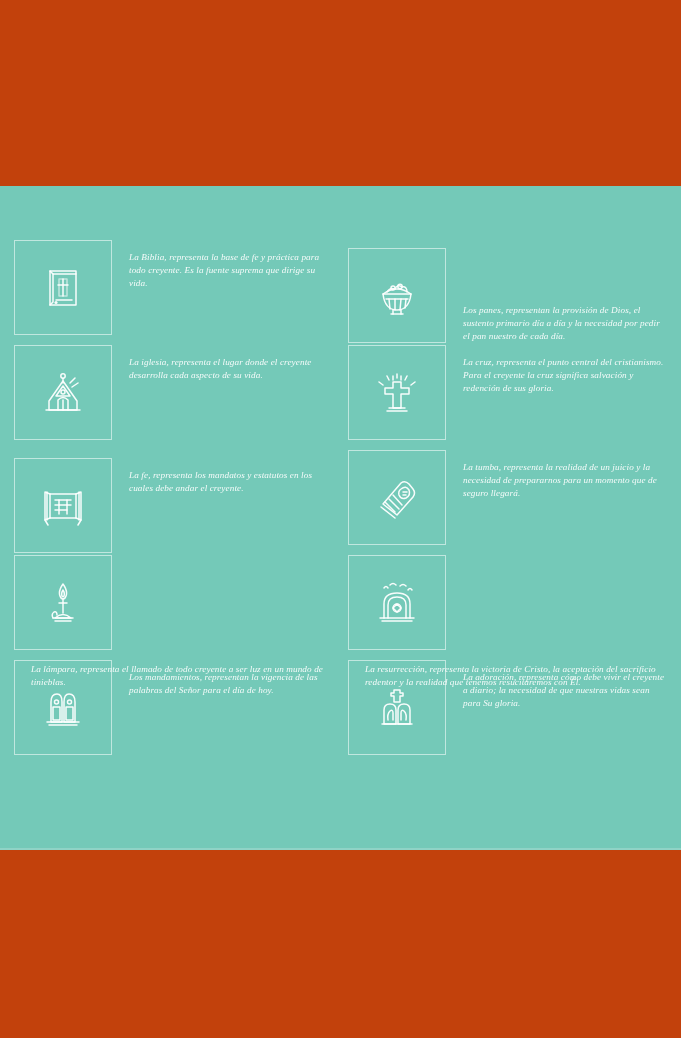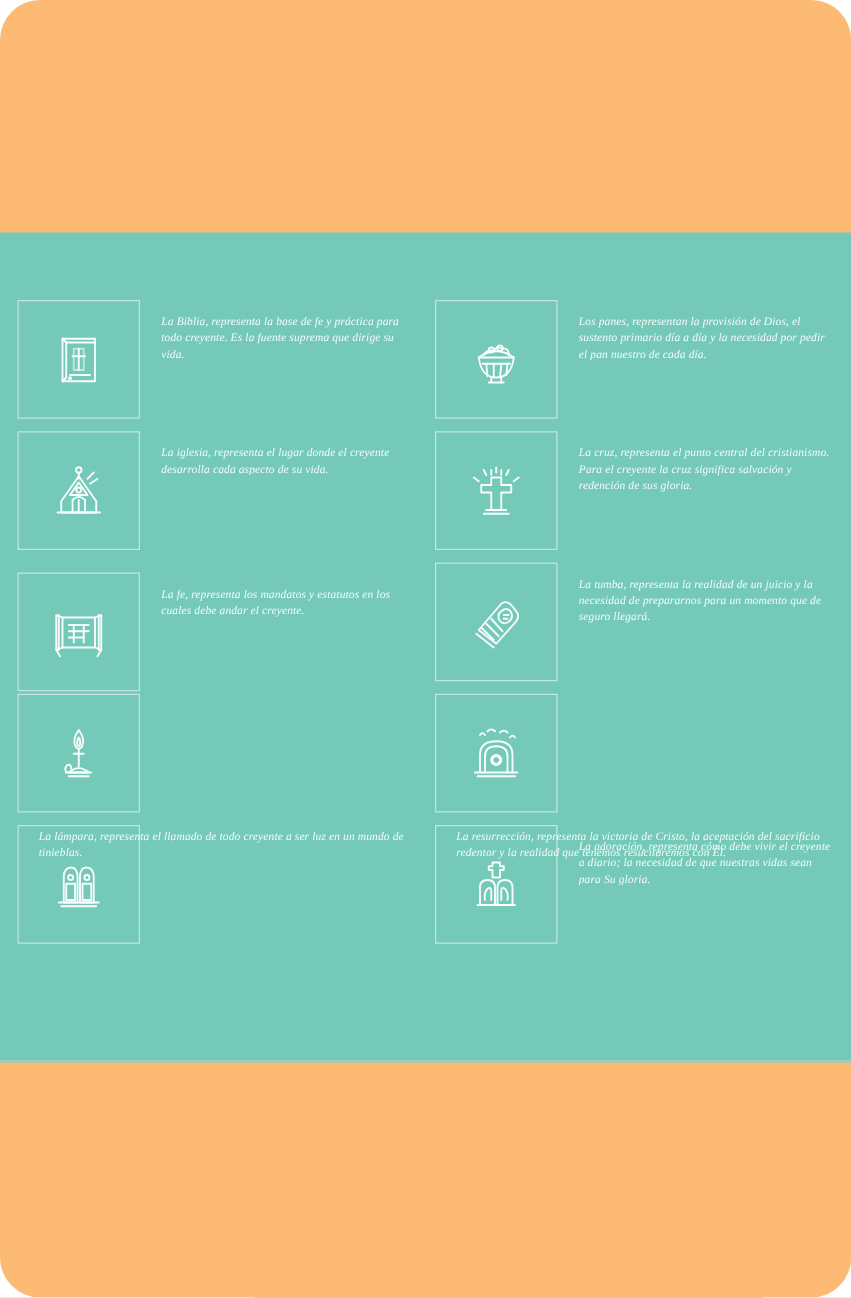--- a/index.html
+++ b/index.html
@@ -11,22 +11,21 @@
     width: 681px;
     height: 1038px;
     font-family: "Liberation Serif", "DejaVu Serif", serif;
     overflow: hidden;
   }
 
   #stage {
     position: relative;
     width: 681px;
     height: 1038px;
-    background: #fdba74;
-    border-radius: 32px;
+    background: #c2410c;
   }
 
   
   #panel {
     position: absolute;
     left: 0;
     top: 186px;
     width: 681px;
     height: 664px;
     background: #74c9b8;
@@ -193,27 +192,28 @@
               <path d="M14 40 L14 20 Q14 12 20 12 Q25 12 25 20 L25 40 Z"></path>
               <path d="M27 40 L27 20 Q27 12 32 12 Q38 12 38 20 L38 40 Z"></path>
               <circle cx="19.5" cy="20" r="2"></circle>
               <circle cx="32.5" cy="20" r="2"></circle>
               <path d="M16 25 L23 25 L23 38 L16 38 Z"></path>
               <path d="M29 25 L36 25 L36 38 L29 38 Z"></path>
               <path d="M10 40 L42 40"></path>
               <path d="M12 43 L40 43"></path>
             </svg>
           </div>
+          <div class="copy">Los mandamientos, representan la vigencia de las palabras del Señor para el día de hoy.</div>
         </div>
 
       </div>
 
       <div class="column right">
 
-        <div class="row" style="top:52px;">
+        <div class="row" style="top:52px;align-items:flex-end;">
           <div class="card">
             <svg viewBox="0 0 52 52">
               <path d="M12 24 Q26 14 40 24"></path>
               <path d="M12 24 Q14 40 26 40 Q38 40 40 24 Z"></path>
               <path d="M15 29 L37 29"></path>
               <path d="M18 29 L19 39 M24 29 L24 40 M30 29 L29 40 M35 29 L34 38"></path>
               <path d="M16 22 Q19 17 24 19 Q26 14 31 17 Q36 16 36 22"></path>
               <circle cx="22" cy="18" r="2"></circle>
               <circle cx="29" cy="16.5" r="2.2"></circle>
               <path d="M22 40 L22 44 M30 40 L30 44"></path>

